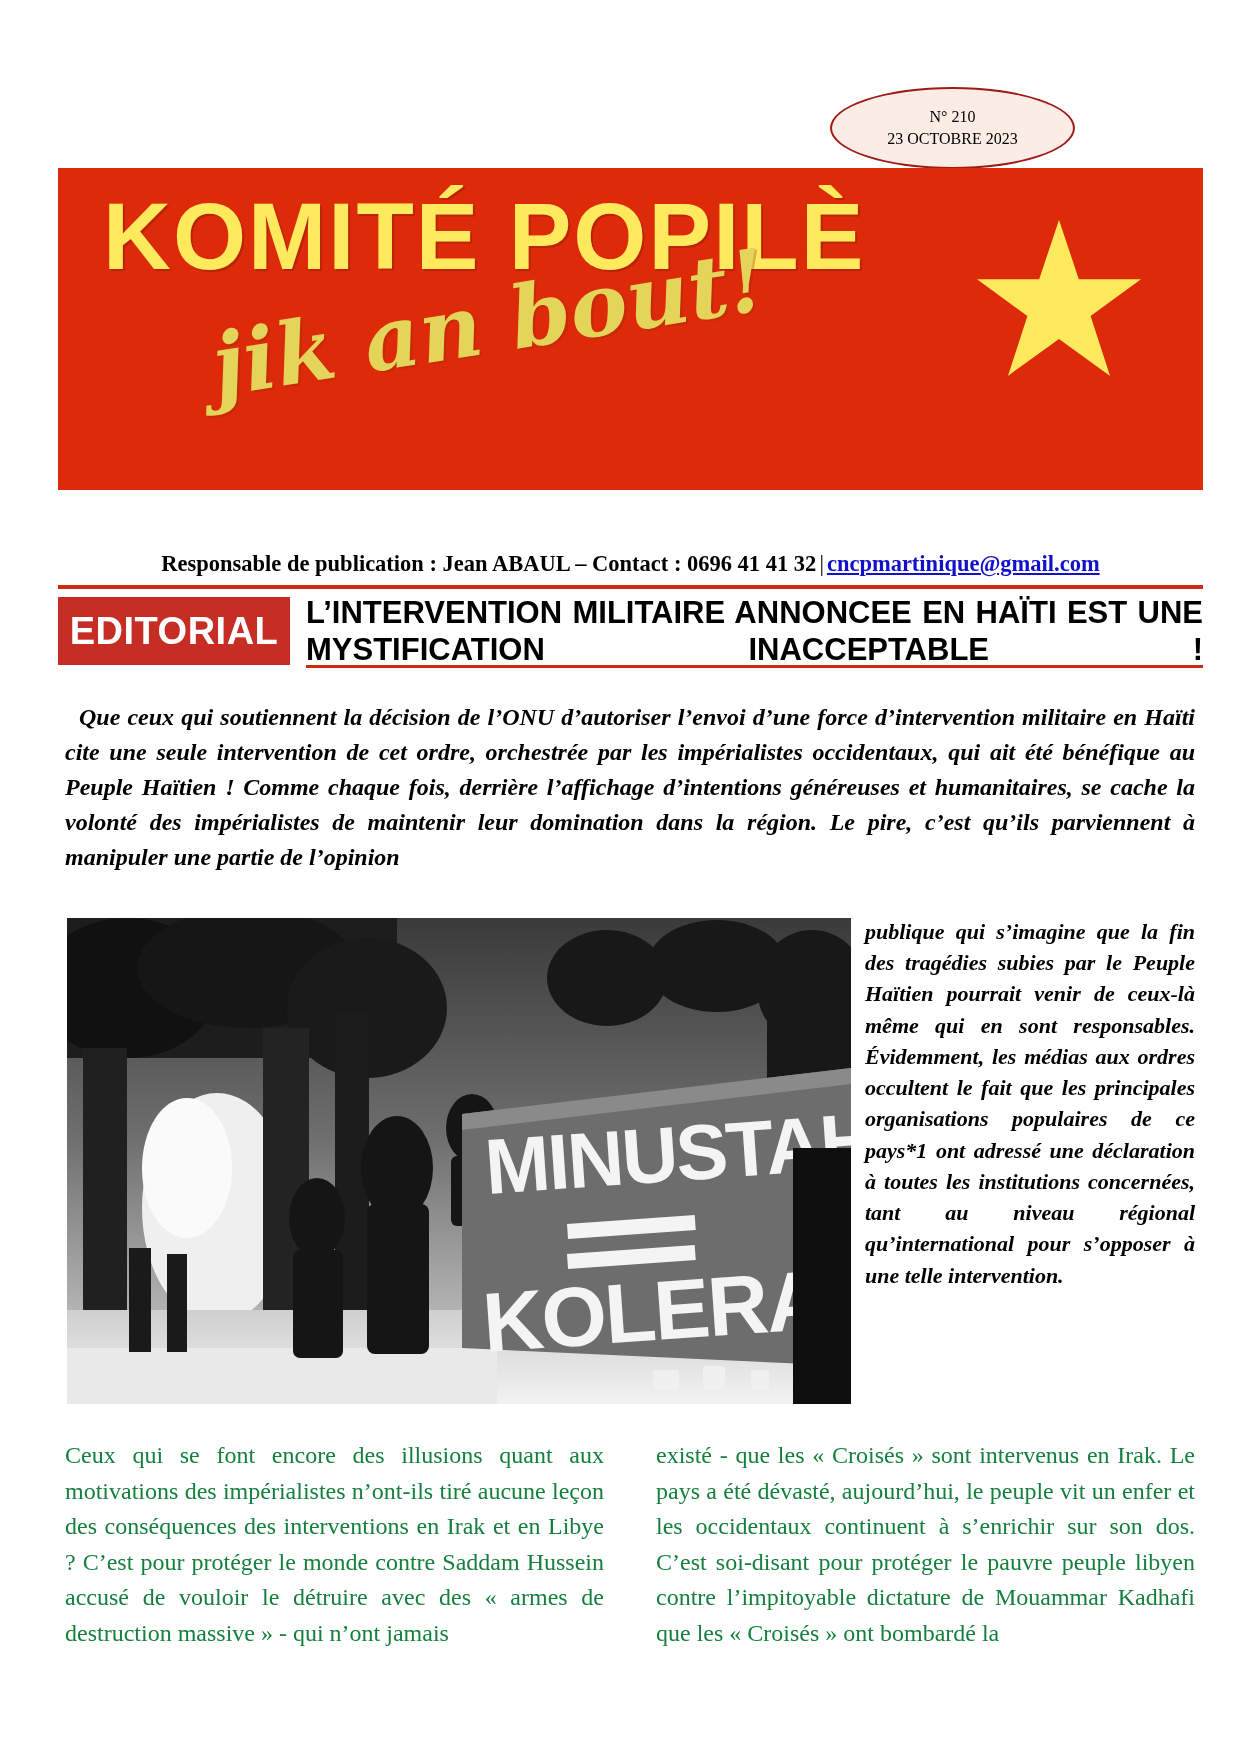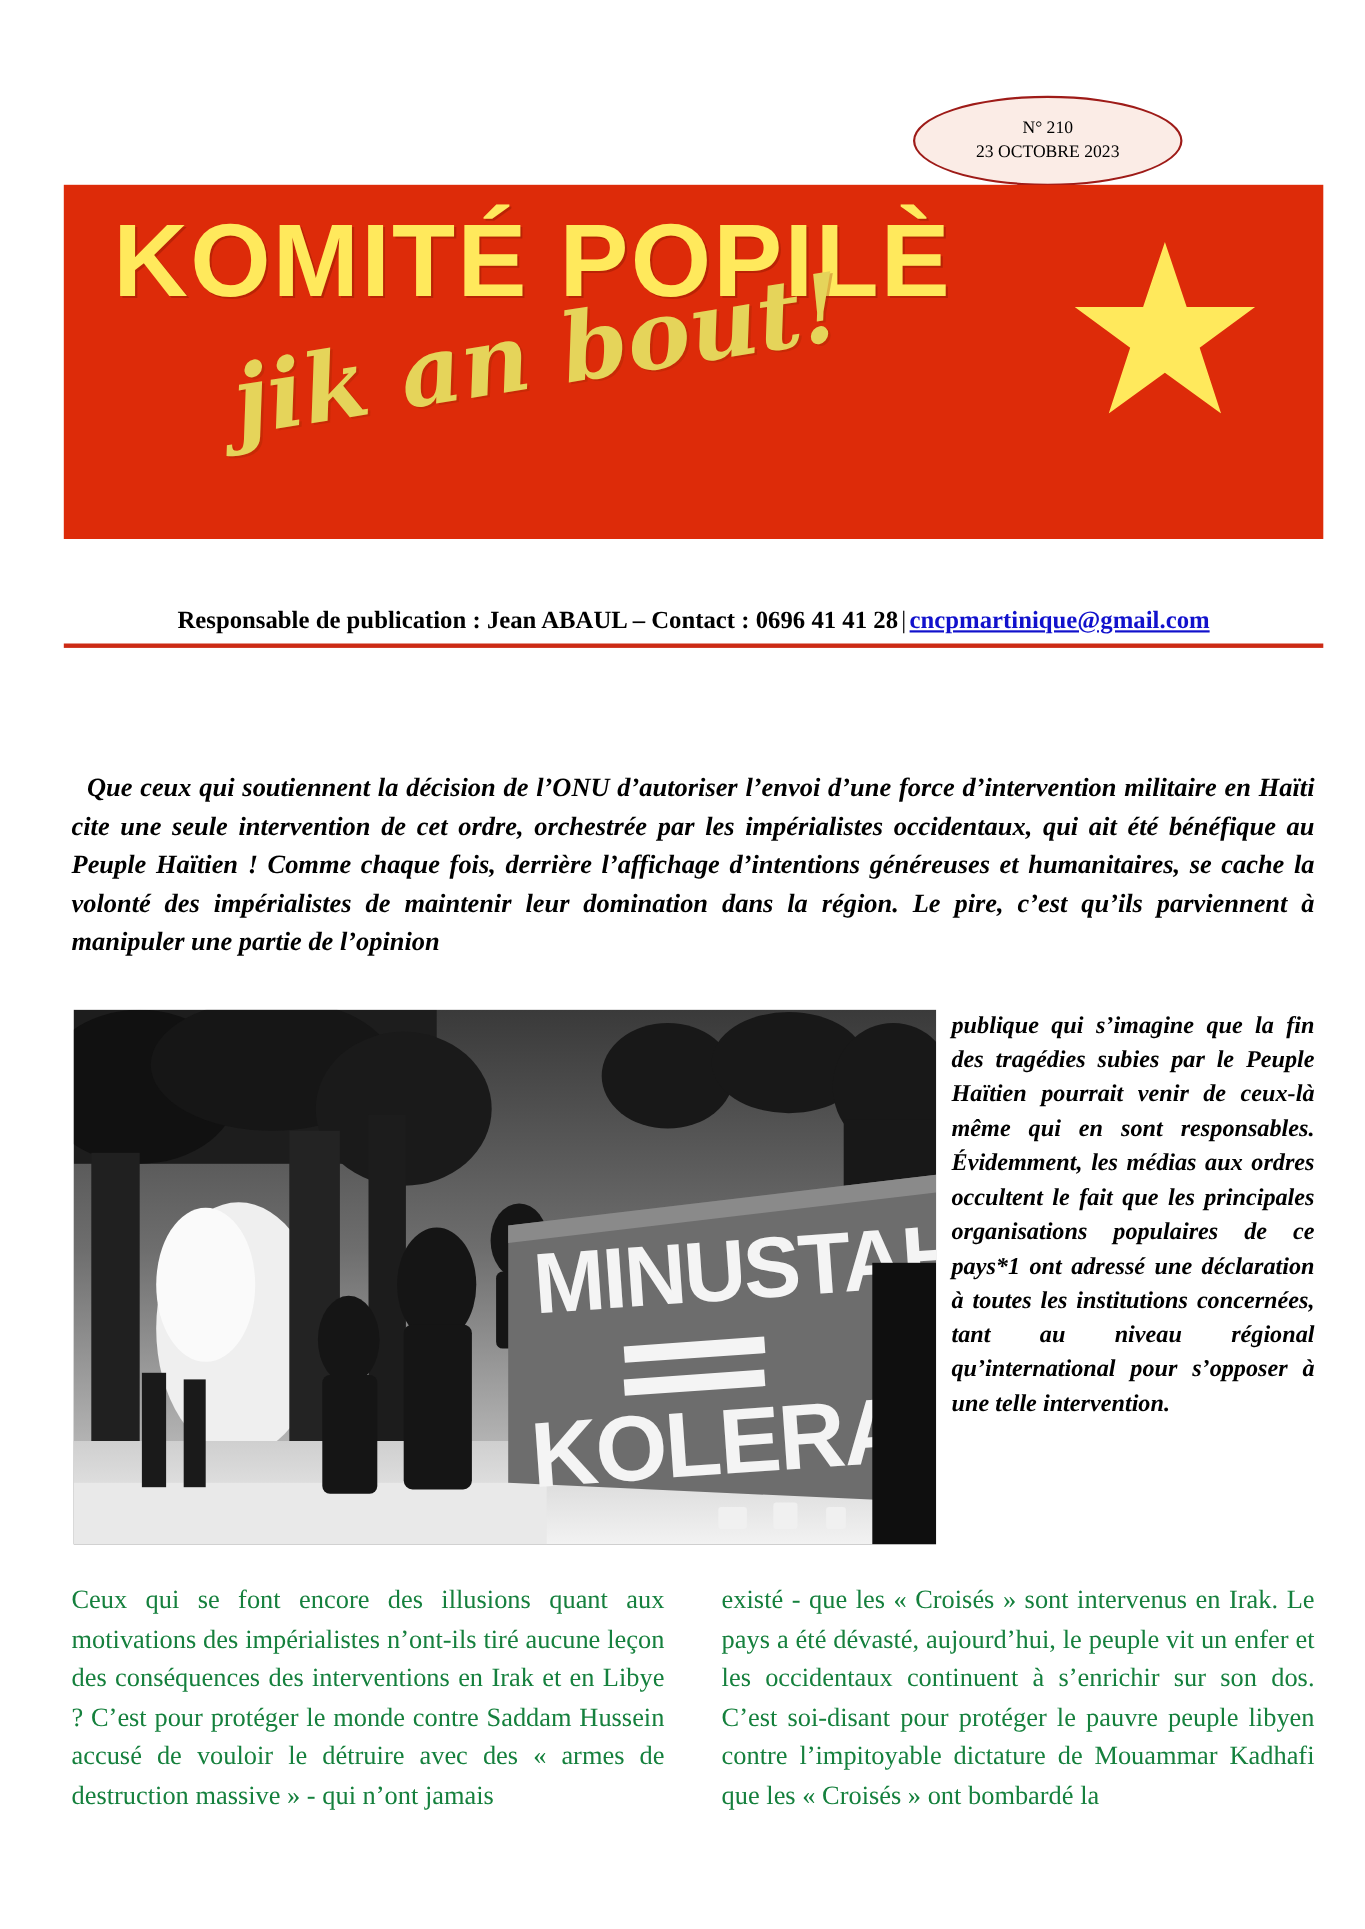--- a/index.html
+++ b/index.html
@@ -236,24 +236,31 @@
     <div>23 OCTOBRE 2023</div>
   </div>
 
   <div class="masthead">
     <div class="masthead-title">KOMITÉ POPILÈ</div>
     <div class="masthead-star"></div>
     <div class="masthead-script">jik an bout!</div>
   </div>
 
   <div class="contact-line">
-    <span>Responsable de publication : Jean ABAUL – Contact : 0696 41 41 28</span><span class="sep">|</span><span class="contact-email">cncpmartinique@gmail.com</span>
+    <span>Responsable de publication : Jean ABAUL – Contact : 0696 41 41 32</span><span class="sep">|</span><span class="contact-email">cncpmartinique@gmail.com</span>
   </div>
   <div class="contact-rule"></div>
 
+  <div class="editorial-header">
+    <div class="editorial-tag">
+      <span>EDITORIAL</span>
+    </div>
+    <div class="editorial-title">L’INTERVENTION MILITAIRE ANNONCEE EN HAÏTI EST UNE MYSTIFICATION INACCEPTABLE !</div>
+    <div class="editorial-underline"></div>
+  </div>
 
   <div class="lead">Que ceux qui soutiennent la décision de l’ONU d’autoriser l’envoi d’une force d’intervention militaire en Haïti cite une seule intervention de cet ordre, orchestrée par les impérialistes occidentaux, qui ait été bénéfique au Peuple Haïtien ! Comme chaque fois, derrière l’affichage d’intentions généreuses et humanitaires, se cache la volonté des impérialistes de maintenir leur domination dans la région. Le pire, c’est qu’ils parviennent à manipuler une partie de l’opinion</div>
 
   <div class="photo">
     <svg width="784" height="486" viewBox="0 0 784 486" xmlns="http://www.w3.org/2000/svg">
       <defs>
         <linearGradient id="bgsky" x1="0" y1="0" x2="0" y2="1">
           <stop offset="0%" stop-color="#3a3a3a"></stop>
           <stop offset="45%" stop-color="#6e6e6e"></stop>
           <stop offset="100%" stop-color="#d8d8d8"></stop>

